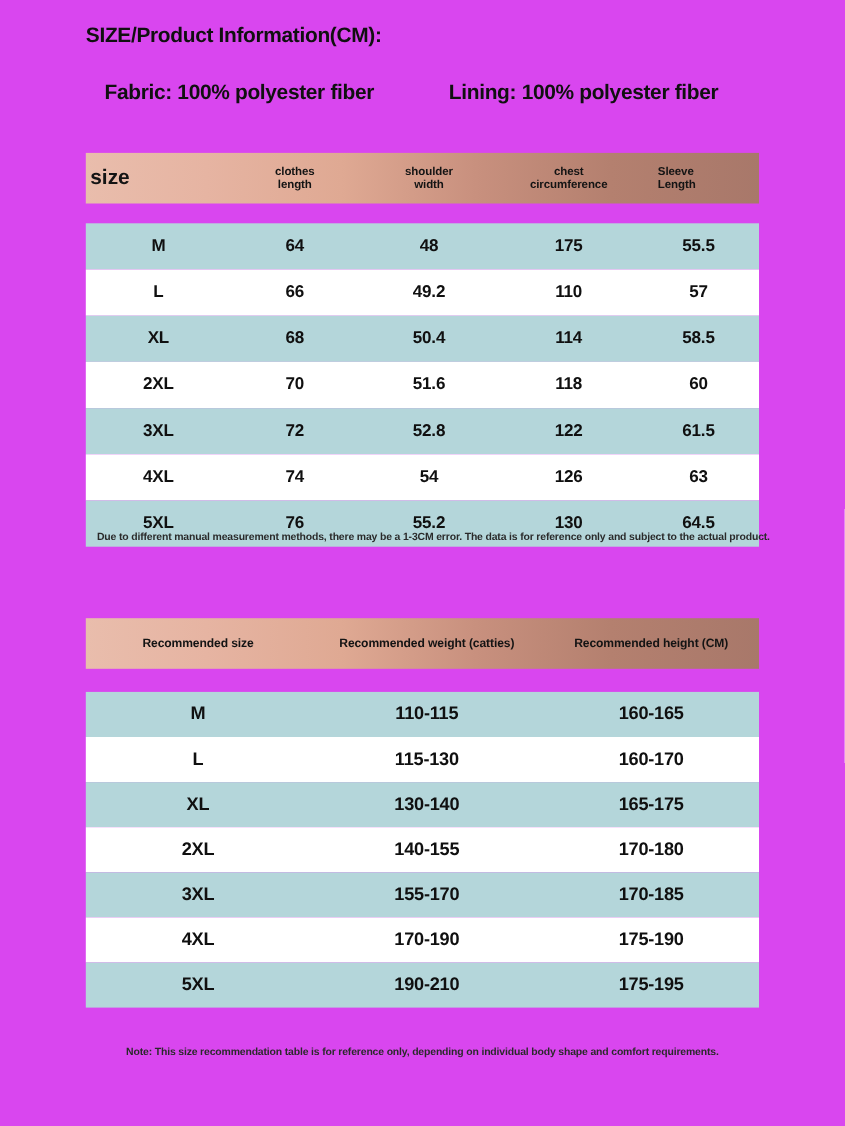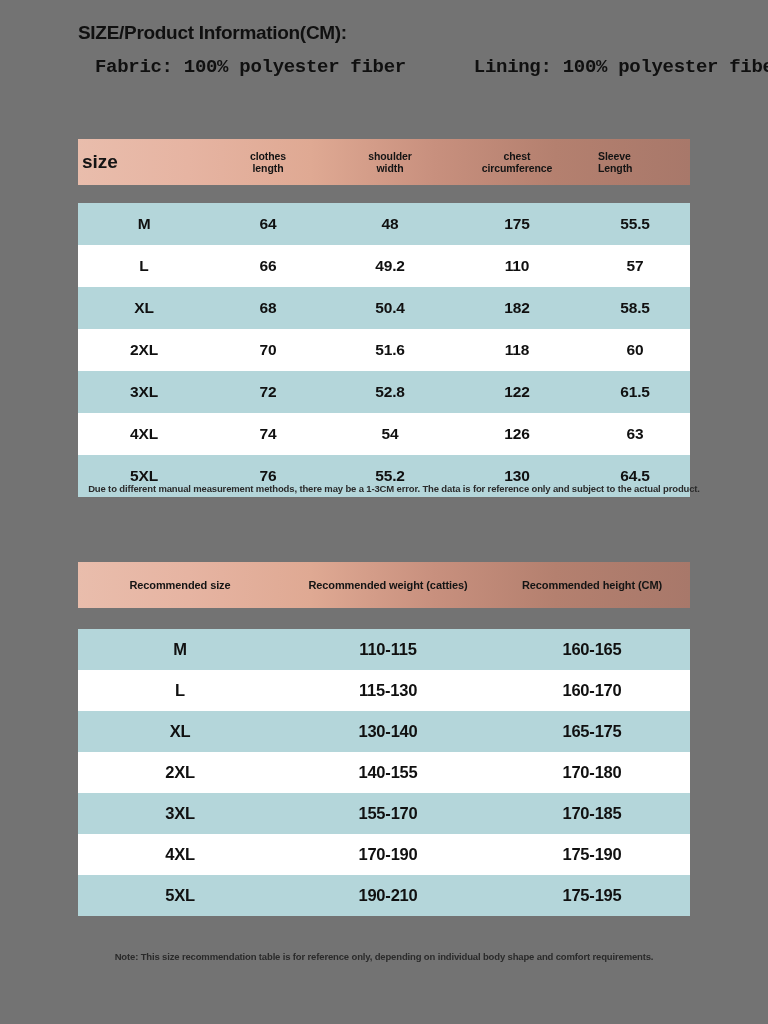--- a/index.html
+++ b/index.html
@@ -10,43 +10,42 @@
     background: #ffffff;
     font-family: "Liberation Sans", sans-serif;
     color: #111111;
     overflow: hidden;
   }
 
   .page {
     position: relative;
     width: 768px;
     height: 1024px;
-    background: #737373;
+    background: #d946ef;
   }
 
   
   .title {
     position: absolute;
     left: 78px;
     top: 22px;
     font-size: 19px;
     font-weight: 700;
     letter-spacing: -0.3px;
     color: #101010;
     white-space: nowrap;
   }
 
   .material-row {
     position: absolute;
     left: 78px;
-    top: 56px;
+    top: 74px;
     width: 612px;
     display: flex;
     align-items: flex-start;
-    font-family: Liberation Mono, monospace;
   }
   .material-fabric {
     font-size: 19px;
     font-weight: 700;
     letter-spacing: -0.3px;
     color: #101010;
     margin-left: 17px;
     white-space: nowrap;
   }
   .material-lining {
@@ -193,21 +192,21 @@
           <div class="td c0">L</div>
           <div class="td c1">66</div>
           <div class="td c2">49.2</div>
           <div class="td c3">110</div>
           <div class="td c4">57</div>
         </div>
         <div class="row shade">
           <div class="td c0">XL</div>
           <div class="td c1">68</div>
           <div class="td c2">50.4</div>
-          <div class="td c3">182</div>
+          <div class="td c3">114</div>
           <div class="td c4">58.5</div>
         </div>
         <div class="row plain">
           <div class="td c0">2XL</div>
           <div class="td c1">70</div>
           <div class="td c2">51.6</div>
           <div class="td c3">118</div>
           <div class="td c4">60</div>
         </div>
         <div class="row shade">

